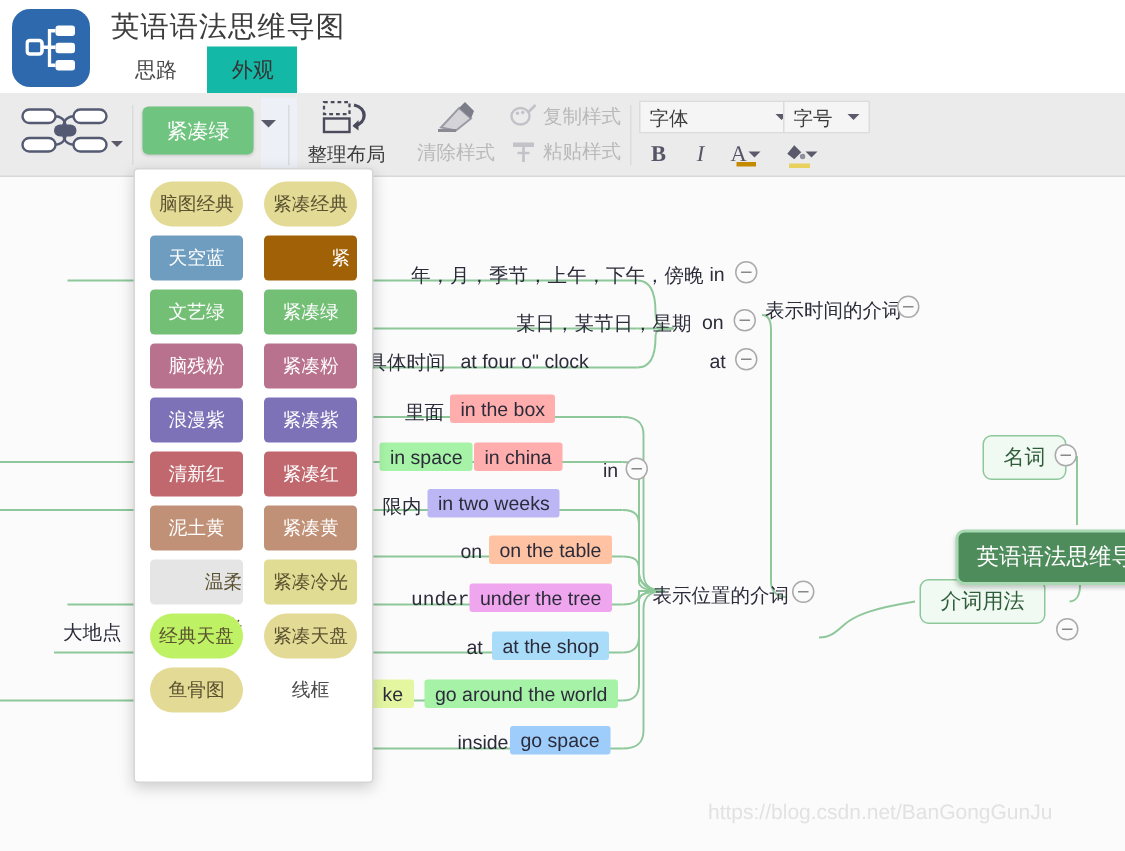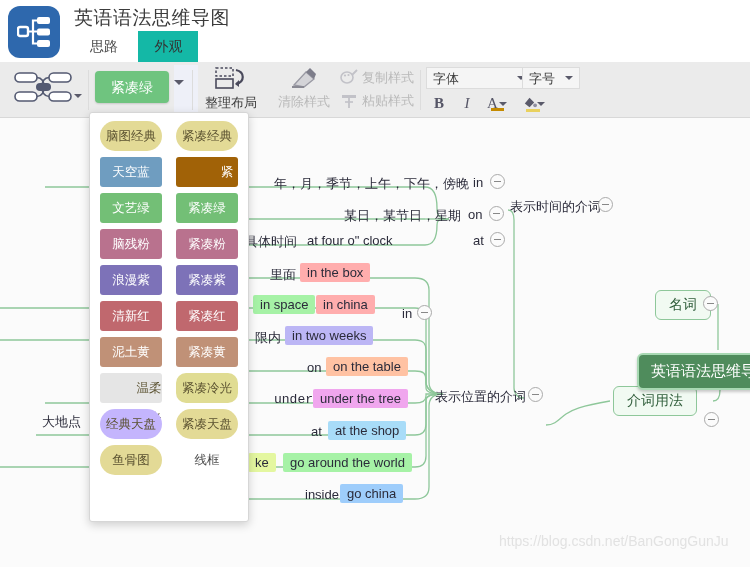--- a/index.html
+++ b/index.html
@@ -127,21 +127,21 @@
     border-radius:6px; padding:5px 13px; font-size:14px; color:#2f5d3a;
     white-space:nowrap;
   }
   #root-node {
     position:absolute; background:#4f8c5c; border:2px solid #a8d9b3;
     border-radius:6px; color:#ffffff; font-size:15px; padding:7px 12px;
     white-space:nowrap; box-shadow:0 2px 3px rgba(0,0,0,.2);
   }
 
   #watermark {
-    position:absolute; left:499px; top:415px; font-size:14px;
+    position:absolute; left:472px; top:415px; font-size:14px;
     color:#e2e2e2; white-space:nowrap; user-select:none;
   }
 
   
   #theme-panel {
     position:absolute; left:89px; top:112px; width:160px; height:410px;
     background:#ffffff; border:1px solid #d6d6d6; border-radius:3px;
     box-shadow:0 3px 10px rgba(0,0,0,.18); z-index:40;
     padding:8px 0 0 0;
   }
@@ -339,21 +339,21 @@
   <div class="node plain" style="left:272px; top:272px;font-family:Liberation Mono, monospace;">under</div>
   <div class="node hl" style="left:313px; top:271px; background:#f0a6ee;">under the tree</div>
 
   <div class="node plain" style="left:309px; top:304px;">at</div>
   <div class="node hl" style="left:328px; top:303px; background:#a8dcf8;">at the shop</div>
 
   <div class="node hl" style="left:248px; top:335px; background:#e4f7a0;">ke</div>
   <div class="node hl" style="left:283px; top:335px; background:#a6f2a6;">go around the world</div>
 
   <div class="node plain" style="left:303px; top:367px;">inside</div>
-  <div class="node hl" style="left:340px; top:366px; background:#9ecdfb;">go china</div>
+  <div class="node hl" style="left:340px; top:366px; background:#9ecdfb;">go space</div>
 
   <div class="node plain" style="left:400px; top:186px;">in</div>
   <div class="collapse" style="left:417px; top:187px;"></div>
 
   <div class="node plain" style="left:433px; top:268px; font-size:13px;">表示位置的介词</div>
   <div class="collapse" style="left:528px; top:269px;"></div>
 
   <div class="branch-node" style="left:655px; top:172px;">名词</div>
   <div class="collapse" style="left:704px; top:294px;"></div>
   <div class="collapse" style="left:703px; top:178px;"></div>
@@ -389,23 +389,23 @@
     <div class="sw-row">
       <div class="swatch c0" style="background: rgb(192, 104, 110);">清新红</div>
       <div class="swatch c1" style="background: rgb(192, 104, 110);">紧凑红</div>
     </div>
     <div class="sw-row">
       <div class="swatch c0" style="background: rgb(192, 145, 119);">泥土黄</div>
       <div class="swatch c1" style="background: rgb(192, 145, 119);">紧凑黄</div>
     </div>
     <div class="sw-row">
       <div class="swatch c0 dark-text" style="background: #e5e5e5; padding-left: 36px;">温柔冷光</div>
-      <div class="swatch c1 dark-text" style="background: rgb(224, 220, 147); border-radius: 10px;">紧凑冷光</div>
-    </div>
-    <div class="sw-row">
-      <div class="swatch c0 round dark-text" style="background: #c4b5fd;">经典天盘</div>
+      <div class="swatch c1 dark-text" style="background: rgb(224, 220, 147);">紧凑冷光</div>
+    </div>
+    <div class="sw-row">
+      <div class="swatch c0 round dark-text" style="background: #bef264;">经典天盘</div>
       <div class="swatch c1 round dark-text" style="background: rgb(227, 218, 150);">紧凑天盘</div>
     </div>
     <div class="sw-row">
       <div class="swatch c0 round dark-text" style="background: rgb(227, 218, 150);">鱼骨图</div>
       <div class="swatch c1 nofill" style="background: transparent;">线框</div>
     </div>
   </div>
 
 </body></html>

